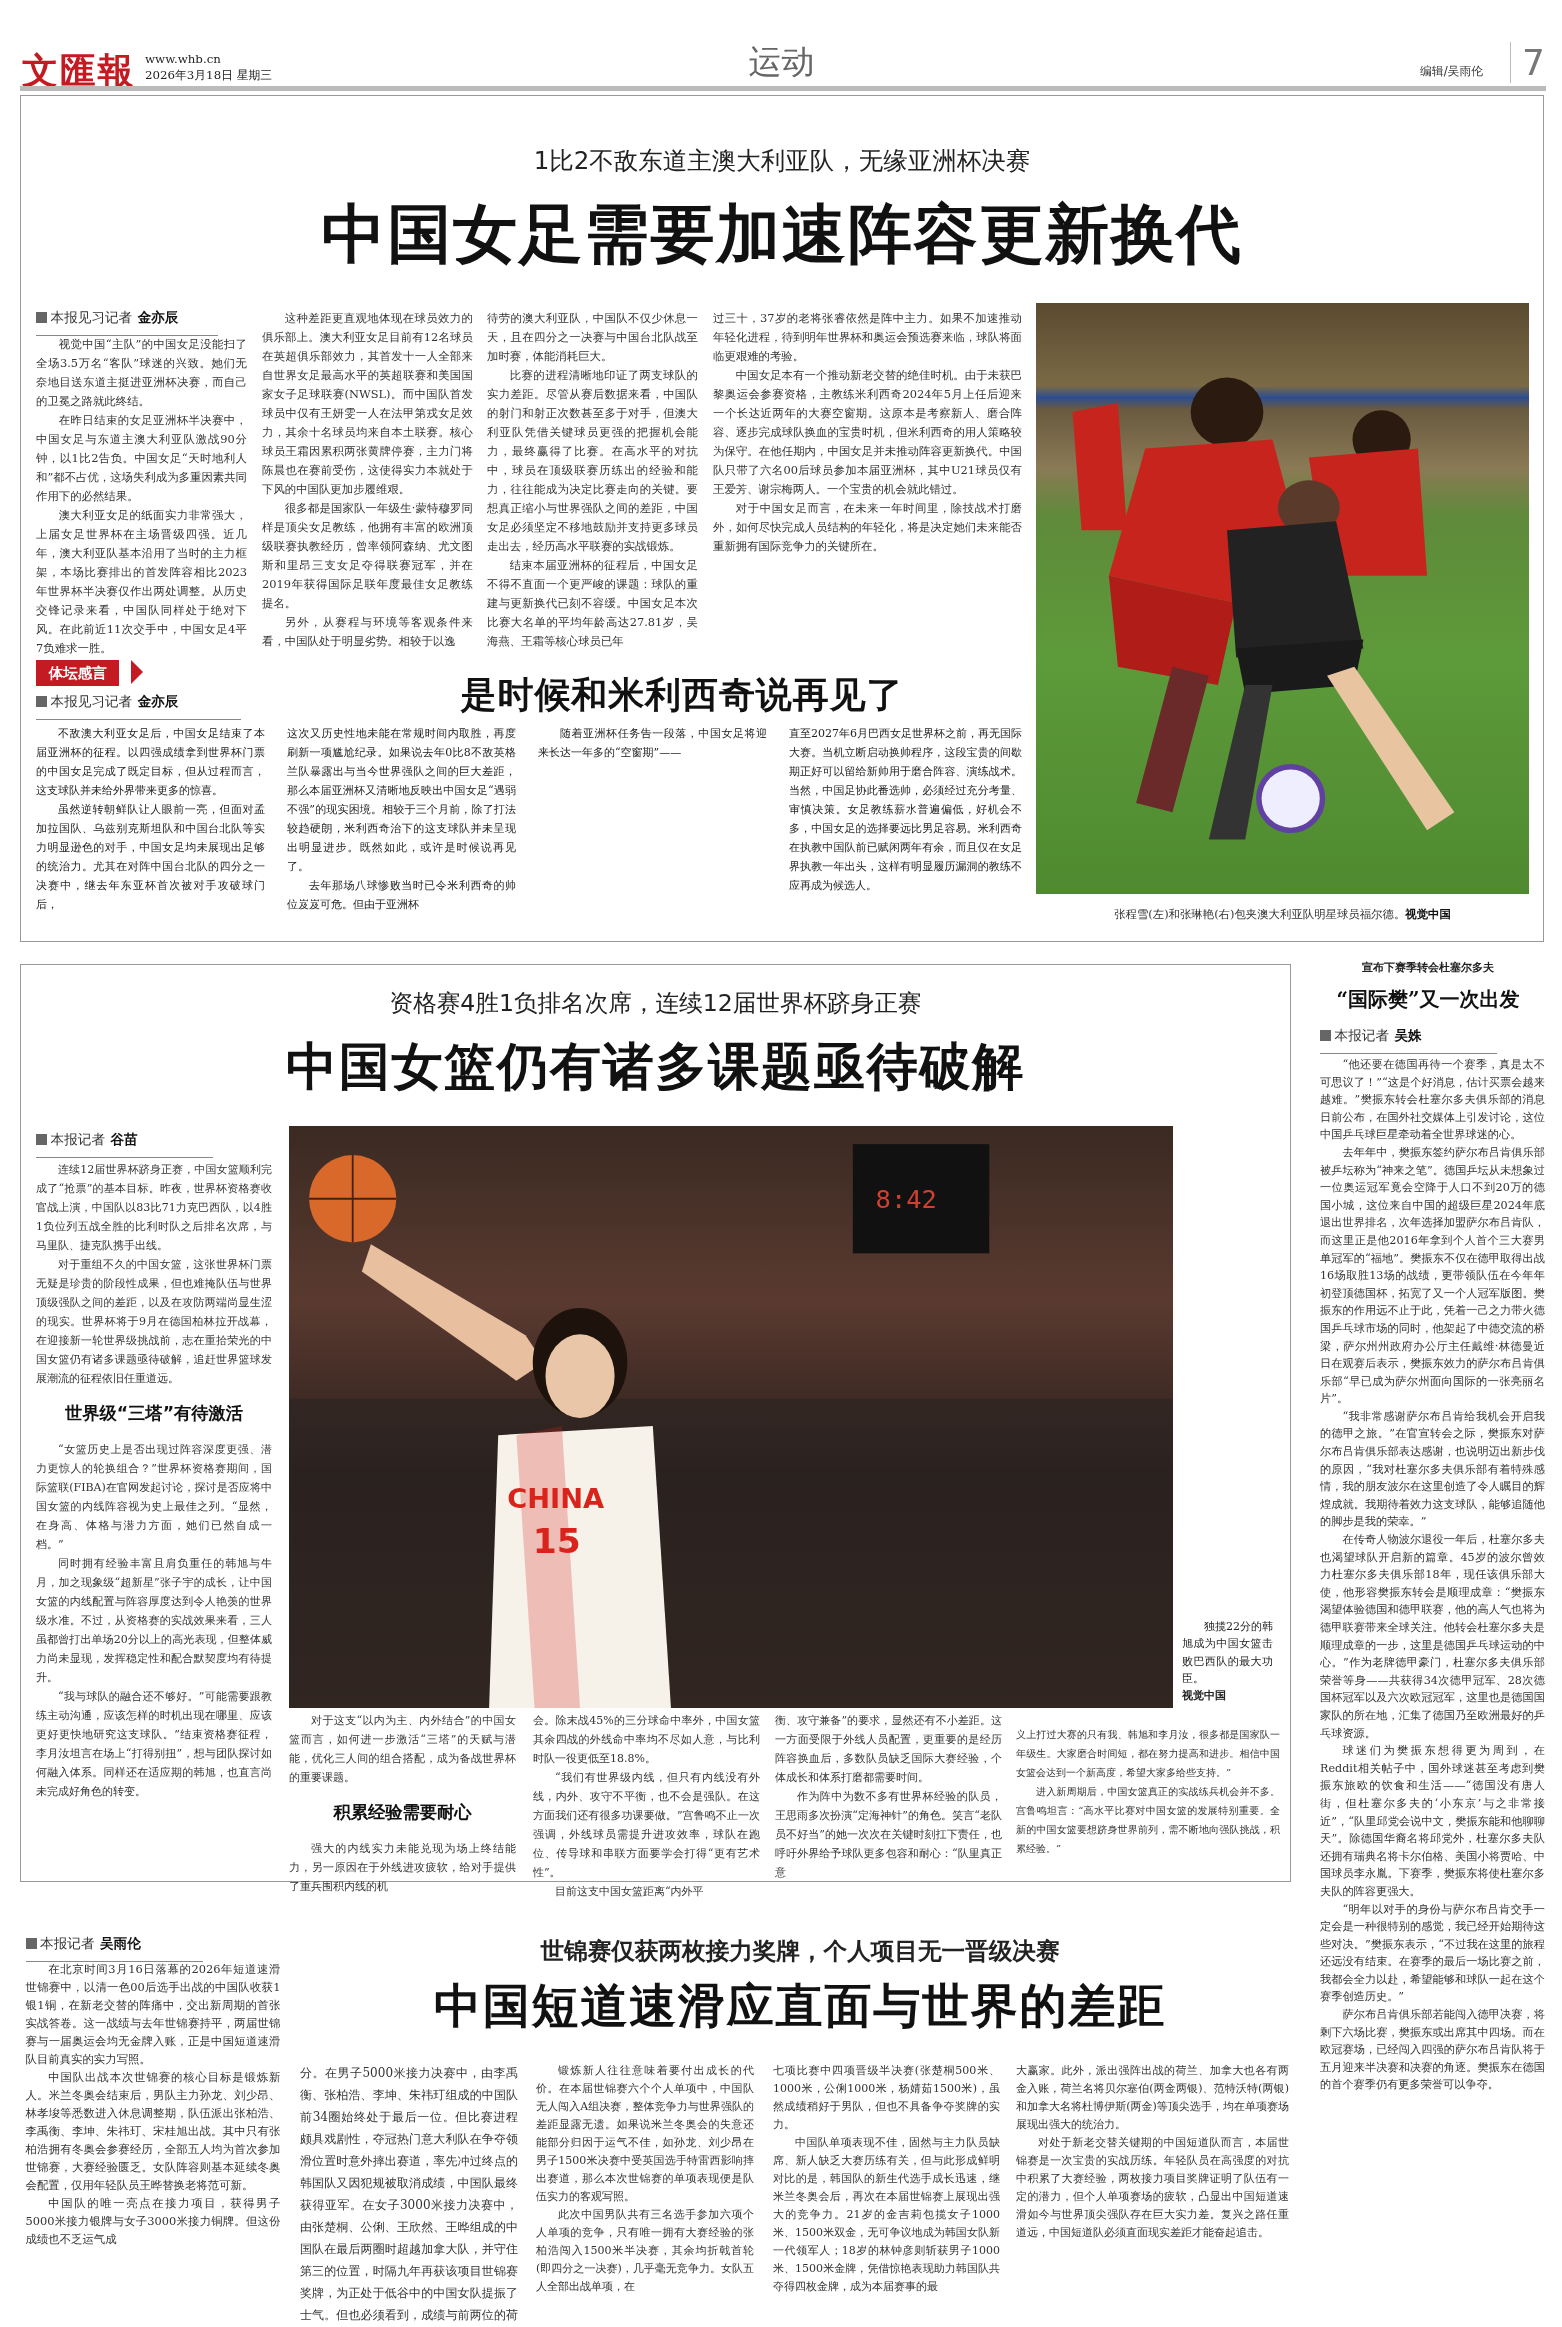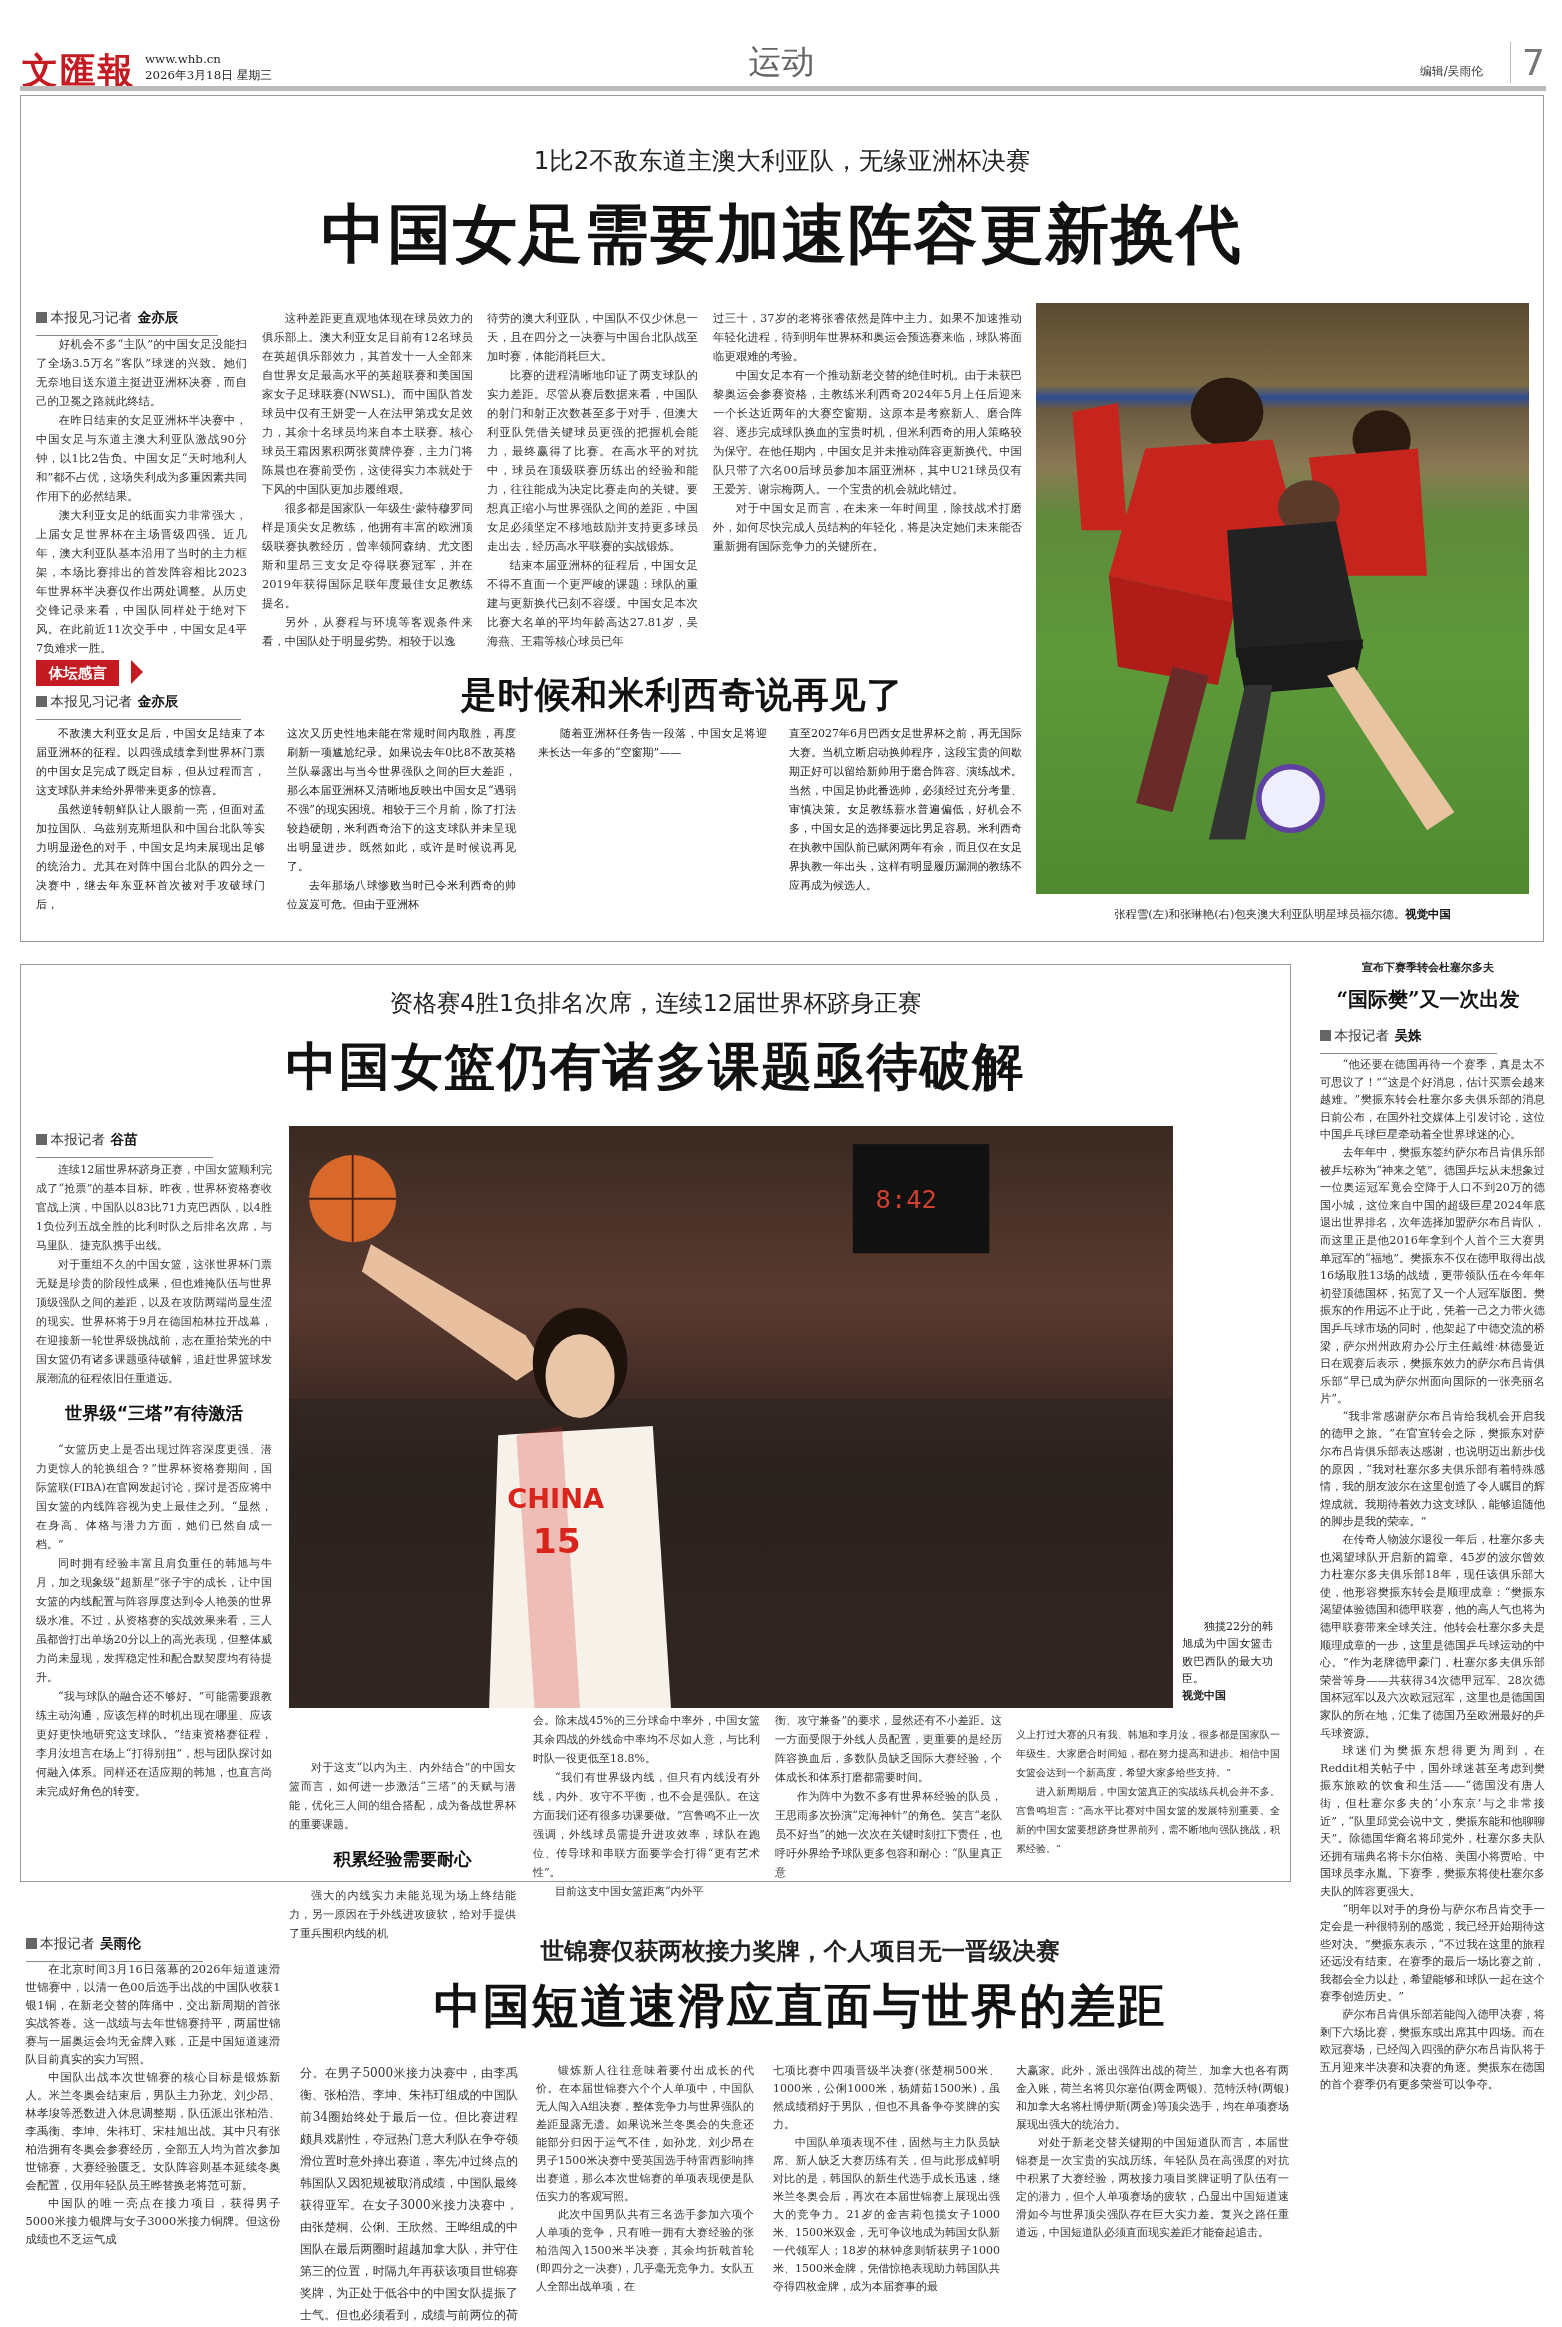--- a/index.html
+++ b/index.html
@@ -43,21 +43,21 @@
 <div class="topline"></div>
 
 <div class="box" style="left:20px;top:95px;width:1524px;height:847px;"></div>
 <div class="kicker" style="left:20px;width:1524px;top:144px;font-size:24.5px;">1比2不敌东道主澳大利亚队，无缘亚洲杯决赛</div>
 <div class="headline" style="left:20px;width:1524px;top:191px;font-size:64px;">中国女足需要加速阵容更新换代</div>
 
 <div class="byline" style="left:36px;top:309px;width:182px;">
   <span class="sq"></span><span>本报见习记者</span><b>金亦辰</b>
 </div>
 <div class="col" style="left:36px;top:335px;width:211px;">
-  <p>好机会不多“主队”的中国女足没能扫了全场3.5万名“客队”球迷的兴致。她们无奈地目送东道主挺进亚洲杯决赛，而自己的卫冕之路就此终结。</p>
+  <p>视觉中国“主队”的中国女足没能扫了全场3.5万名“客队”球迷的兴致。她们无奈地目送东道主挺进亚洲杯决赛，而自己的卫冕之路就此终结。</p>
   <p>在昨日结束的女足亚洲杯半决赛中，中国女足与东道主澳大利亚队激战90分钟，以1比2告负。中国女足“天时地利人和”都不占优，这场失利成为多重因素共同作用下的必然结果。</p>
   <p>澳大利亚女足的纸面实力非常强大，上届女足世界杯在主场晋级四强。近几年，澳大利亚队基本沿用了当时的主力框架，本场比赛排出的首发阵容相比2023年世界杯半决赛仅作出两处调整。从历史交锋记录来看，中国队同样处于绝对下风。在此前近11次交手中，中国女足4平7负难求一胜。</p>
 </div>
 <div class="col" style="left:262px;top:309px;width:211px;">
   <p>这种差距更直观地体现在球员效力的俱乐部上。澳大利亚女足目前有12名球员在英超俱乐部效力，其首发十一人全部来自世界女足最高水平的英超联赛和美国国家女子足球联赛(NWSL)。而中国队首发球员中仅有王妍雯一人在法甲第戎女足效力，其余十名球员均来自本土联赛。核心球员王霜因累积两张黄牌停赛，主力门将陈晨也在赛前受伤，这使得实力本就处于下风的中国队更加步履维艰。</p>
   <p>很多都是国家队一年级生·蒙特穆罗同样是顶尖女足教练，他拥有丰富的欧洲顶级联赛执教经历，曾率领阿森纳、尤文图斯和里昂三支女足夺得联赛冠军，并在2019年获得国际足联年度最佳女足教练提名。</p>
   <p>另外，从赛程与环境等客观条件来看，中国队处于明显劣势。相较于以逸</p>
 </div>
 <div class="col" style="left:487px;top:309px;width:211px;">
   <p style="text-indent:0">待劳的澳大利亚队，中国队不仅少休息一天，且在四分之一决赛与中国台北队战至加时赛，体能消耗巨大。</p>
@@ -141,21 +141,21 @@
     <path d="M250 340 L300 330 L320 640 L270 640 Z" fill="#d9241c" opacity="0.25"></path>
     <text x="240" y="420" fill="#d9241c" font-size="30" font-weight="bold" font-family="DejaVu Sans, sans-serif">CHINA</text>
     <text x="268" y="470" fill="#d9241c" font-size="38" font-weight="bold" font-family="DejaVu Sans, sans-serif">15</text>
   </svg>
 </div>
 <div class="col kai" style="left:1182px;top:1618px;width:91px;font-size:11px;line-height:17.3px;">
   <p>独揽22分的韩旭成为中国女篮击败巴西队的最大功臣。</p>
   <b style="font-family:'DejaVu Sans',sans-serif">视觉中国</b>
 </div>
 
-<div class="col" style="left:289px;top:1711px;width:227px;font-size:11px;margin-top:47px;">
+<div class="col" style="left:289px;top:1711px;width:227px;font-size:11px;">
   <p>对于这支“以内为主、内外结合”的中国女篮而言，如何进一步激活“三塔”的天赋与潜能，优化三人间的组合搭配，成为备战世界杯的重要课题。</p>
   <div class="subhead">积累经验需要耐心</div>
   <p>强大的内线实力未能兑现为场上终结能力，另一原因在于外线进攻疲软，给对手提供了重兵围积内线的机</p>
 </div>
 <div class="col" style="left:533px;top:1711px;width:227px;font-size:11px;">
   <p style="text-indent:0">会。除末战45%的三分球命中率外，中国女篮其余四战的外线命中率均不尽如人意，与比利时队一役更低至18.8%。</p>
   <p>“我们有世界级内线，但只有内线没有外线，内外、攻守不平衡，也不会是强队。在这方面我们还有很多功课要做。”宫鲁鸣不止一次强调，外线球员需提升进攻效率，球队在跑位、传导球和串联方面要学会打得“更有艺术性”。</p>
   <p>目前这支中国女篮距离“内外平</p>
 </div>
 <div class="col" style="left:775px;top:1711px;width:227px;font-size:11px;">

